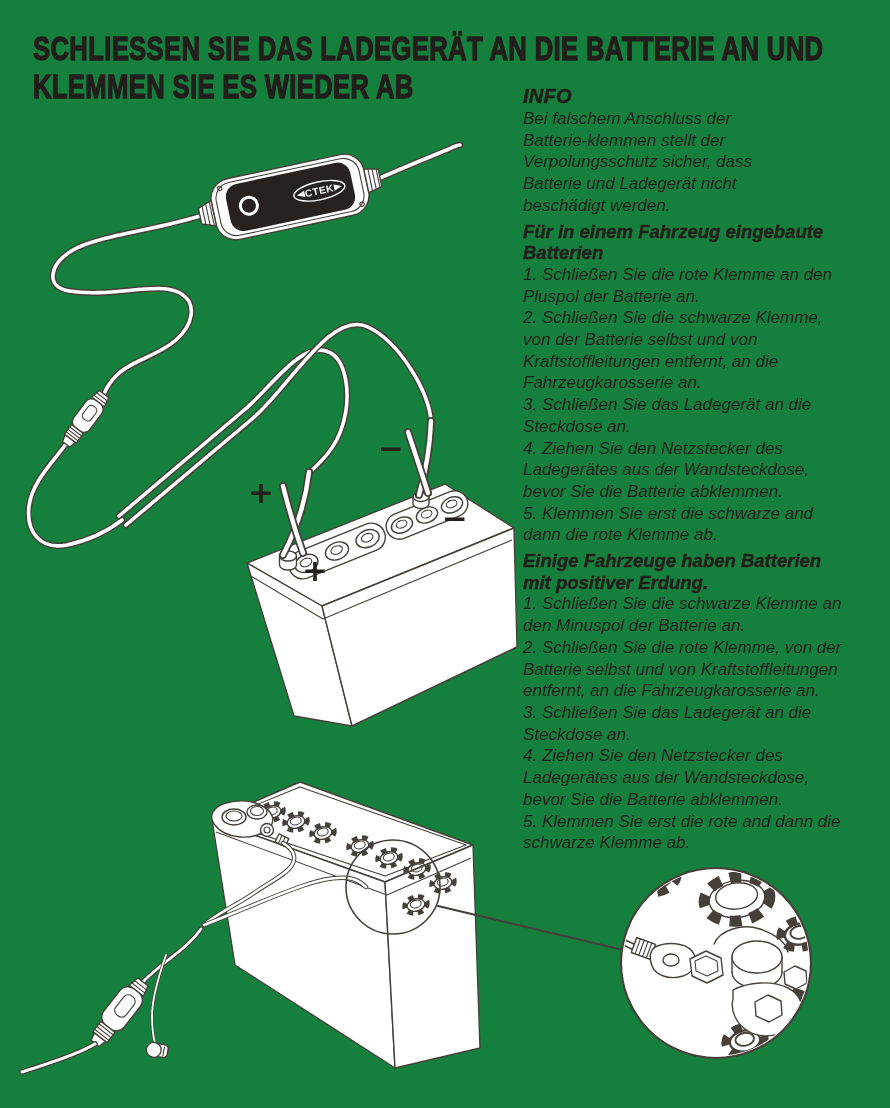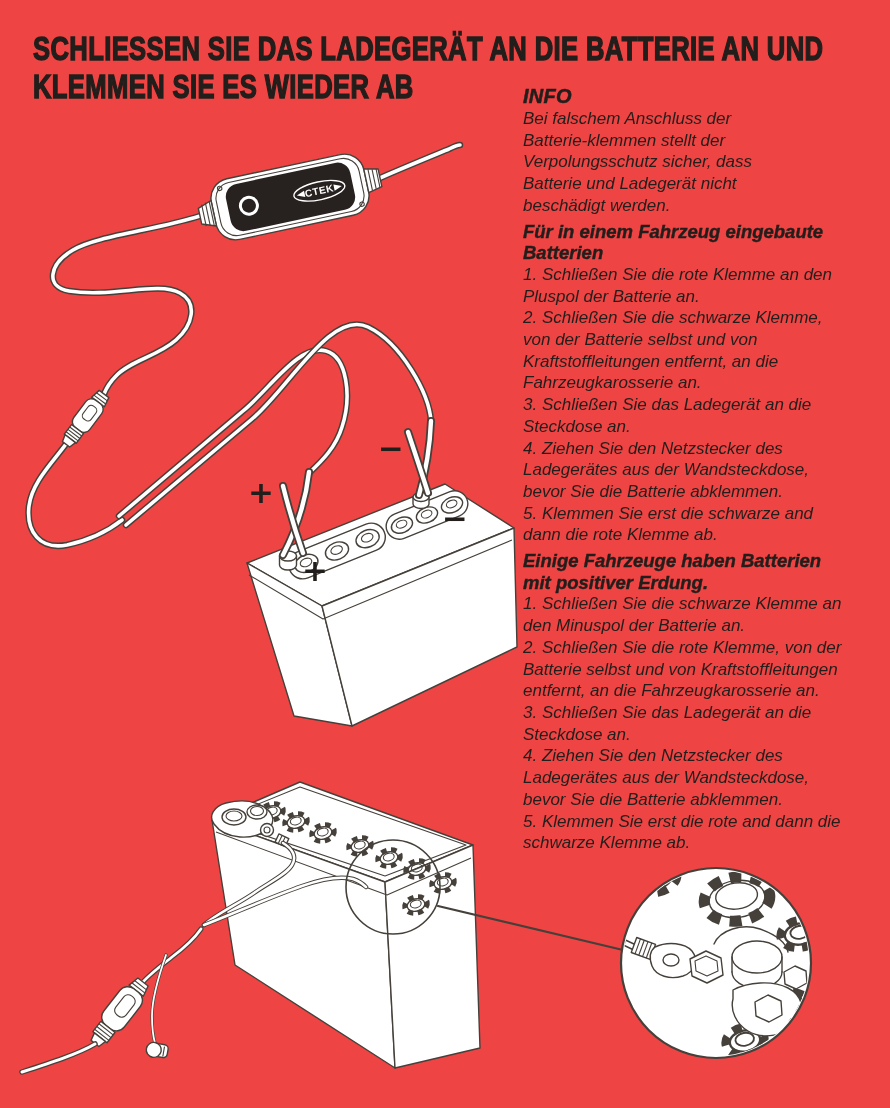--- a/index.html
+++ b/index.html
@@ -1,16 +1,16 @@
 <!DOCTYPE html>
 <html><head>
 <meta charset="utf-8">
 <style>
   html,body { margin:0; padding:0; background:#fff; }
-  .page { position:relative; width:890px; height:1108px; background:#ef4444; overflow:hidden;
+  .page { position:relative; width:890px; height:1108px; background:#15803d; overflow:hidden;
           font-family:"Liberation Sans", sans-serif; color:#221e1b; }
   .title { position:absolute; left:33px; top:30px; margin:0; width:1080px;
            font:700 33px/38px "Liberation Sans", sans-serif; letter-spacing:.5px;
            transform:scaleX(.775); transform-origin:0 0; white-space:pre-line;
            -webkit-text-stroke:1.4px #221e1b; }
   .col { position:absolute; left:523px; top:84px; width:372px; }
   .info-h { font:italic 700 20px/24px "Liberation Sans", sans-serif; letter-spacing:.3px;
             -webkit-text-stroke:.5px #221e1b; }
   .body-text { font:italic 400 17px/21.7px "Liberation Sans", sans-serif; white-space:pre; }
   .sec-h { font:italic 700 18.5px/21.7px "Liberation Sans", sans-serif; margin:4px 0 0;

